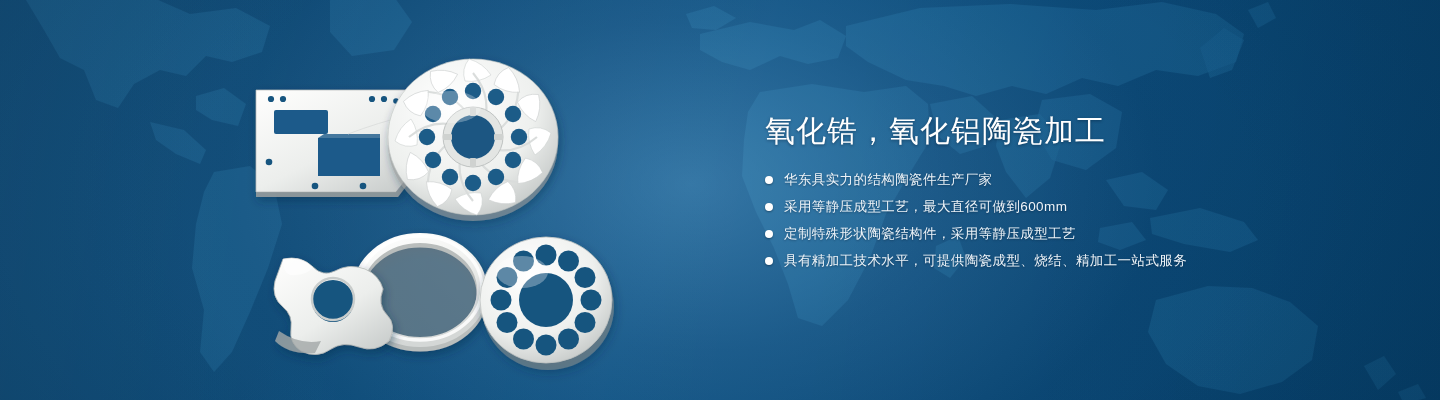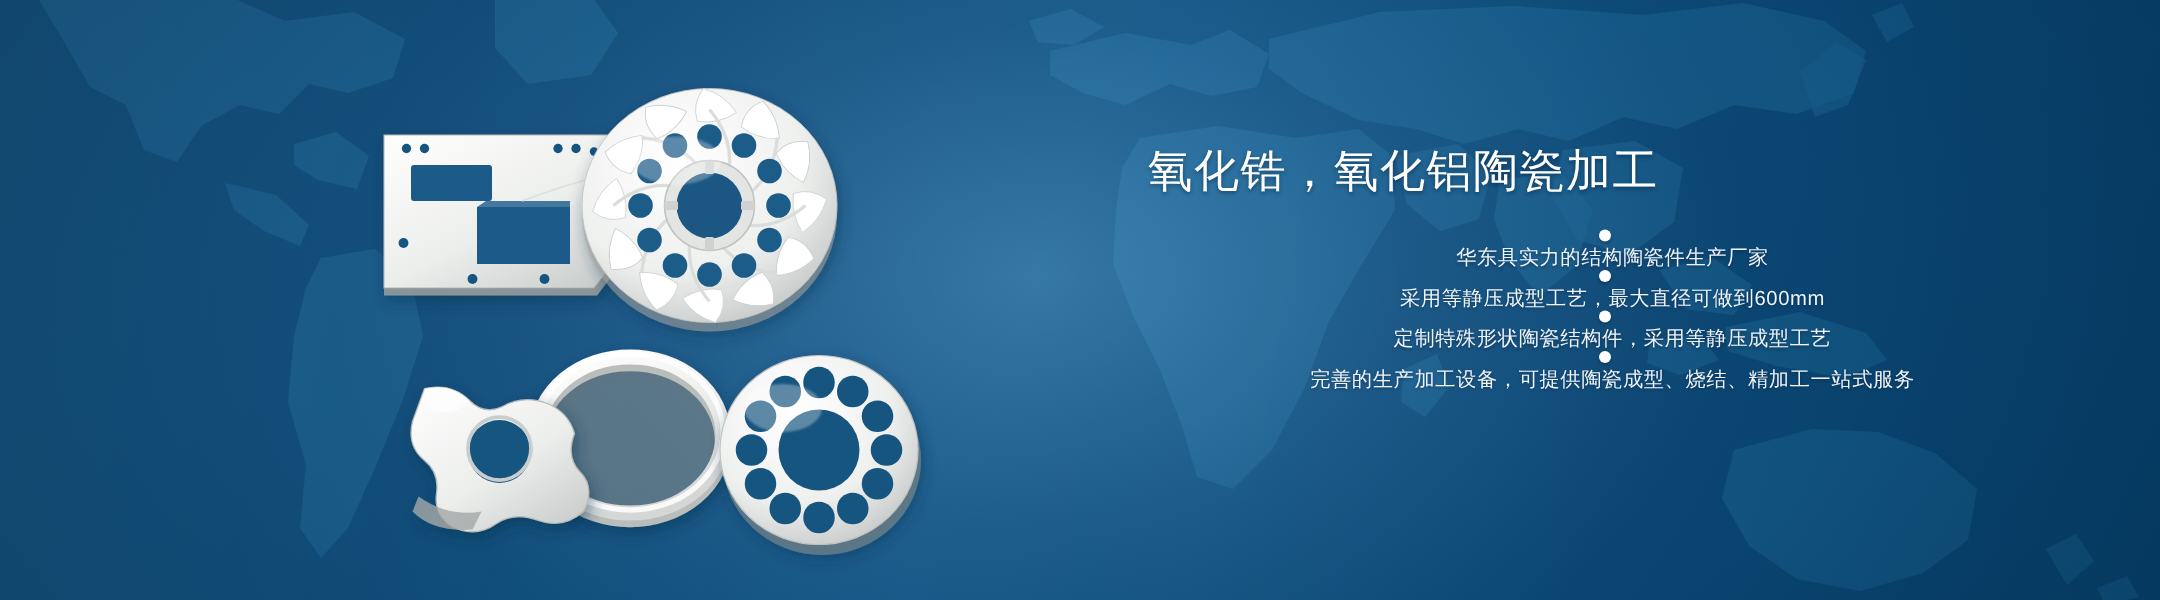--- a/index.html
+++ b/index.html
@@ -42,40 +42,39 @@
   .map{
     position:absolute; inset:0;
     opacity:.30;
     mix-blend-mode:screen;
   }
   .map svg{width:100%;height:100%;display:block;}
 
   
   .copy{
     position:absolute;
-    left:765px; top:98px;
+    left:765px; top:114px;
     width:620px;
   }
   .title{
     color:#ffffff;
     font-size:30px;
     line-height:1.1;
     letter-spacing:1px;
     font-weight:400;
     margin:0 0 22px 0;
     text-shadow:0 1px 3px rgba(0,20,40,.45);
     white-space:nowrap;
   }
   .bullets{list-style:none;margin:0;padding:0;}
   .bullet{
     display:flex;
     align-items:center;
     margin-bottom:5px;
     height:22px;
-    flex-direction:column;
   }
   .dot{
     width:8px;height:8px;border-radius:50%;
     background:#ffffff;
     flex:0 0 8px;
     margin-right:11px;
     box-shadow:0 1px 2px rgba(0,15,30,.4);
   }
   .bullet-text{
     color:#eef4f9;
@@ -312,18 +311,18 @@
       <li class="bullet">
         <span class="dot"></span>
         <span class="bullet-text">采用等静压成型工艺，最大直径可做到600mm</span>
       </li>
       <li class="bullet">
         <span class="dot"></span>
         <span class="bullet-text">定制特殊形状陶瓷结构件，采用等静压成型工艺</span>
       </li>
       <li class="bullet">
         <span class="dot"></span>
-        <span class="bullet-text">完善的生产加工设备，可提供陶瓷成型、烧结、精加工一站式服务</span>
+        <span class="bullet-text">具有精加工技术水平，可提供陶瓷成型、烧结、精加工一站式服务</span>
       </li>
     </ul>
   </div>
 
 </div>
 
 </body></html>

